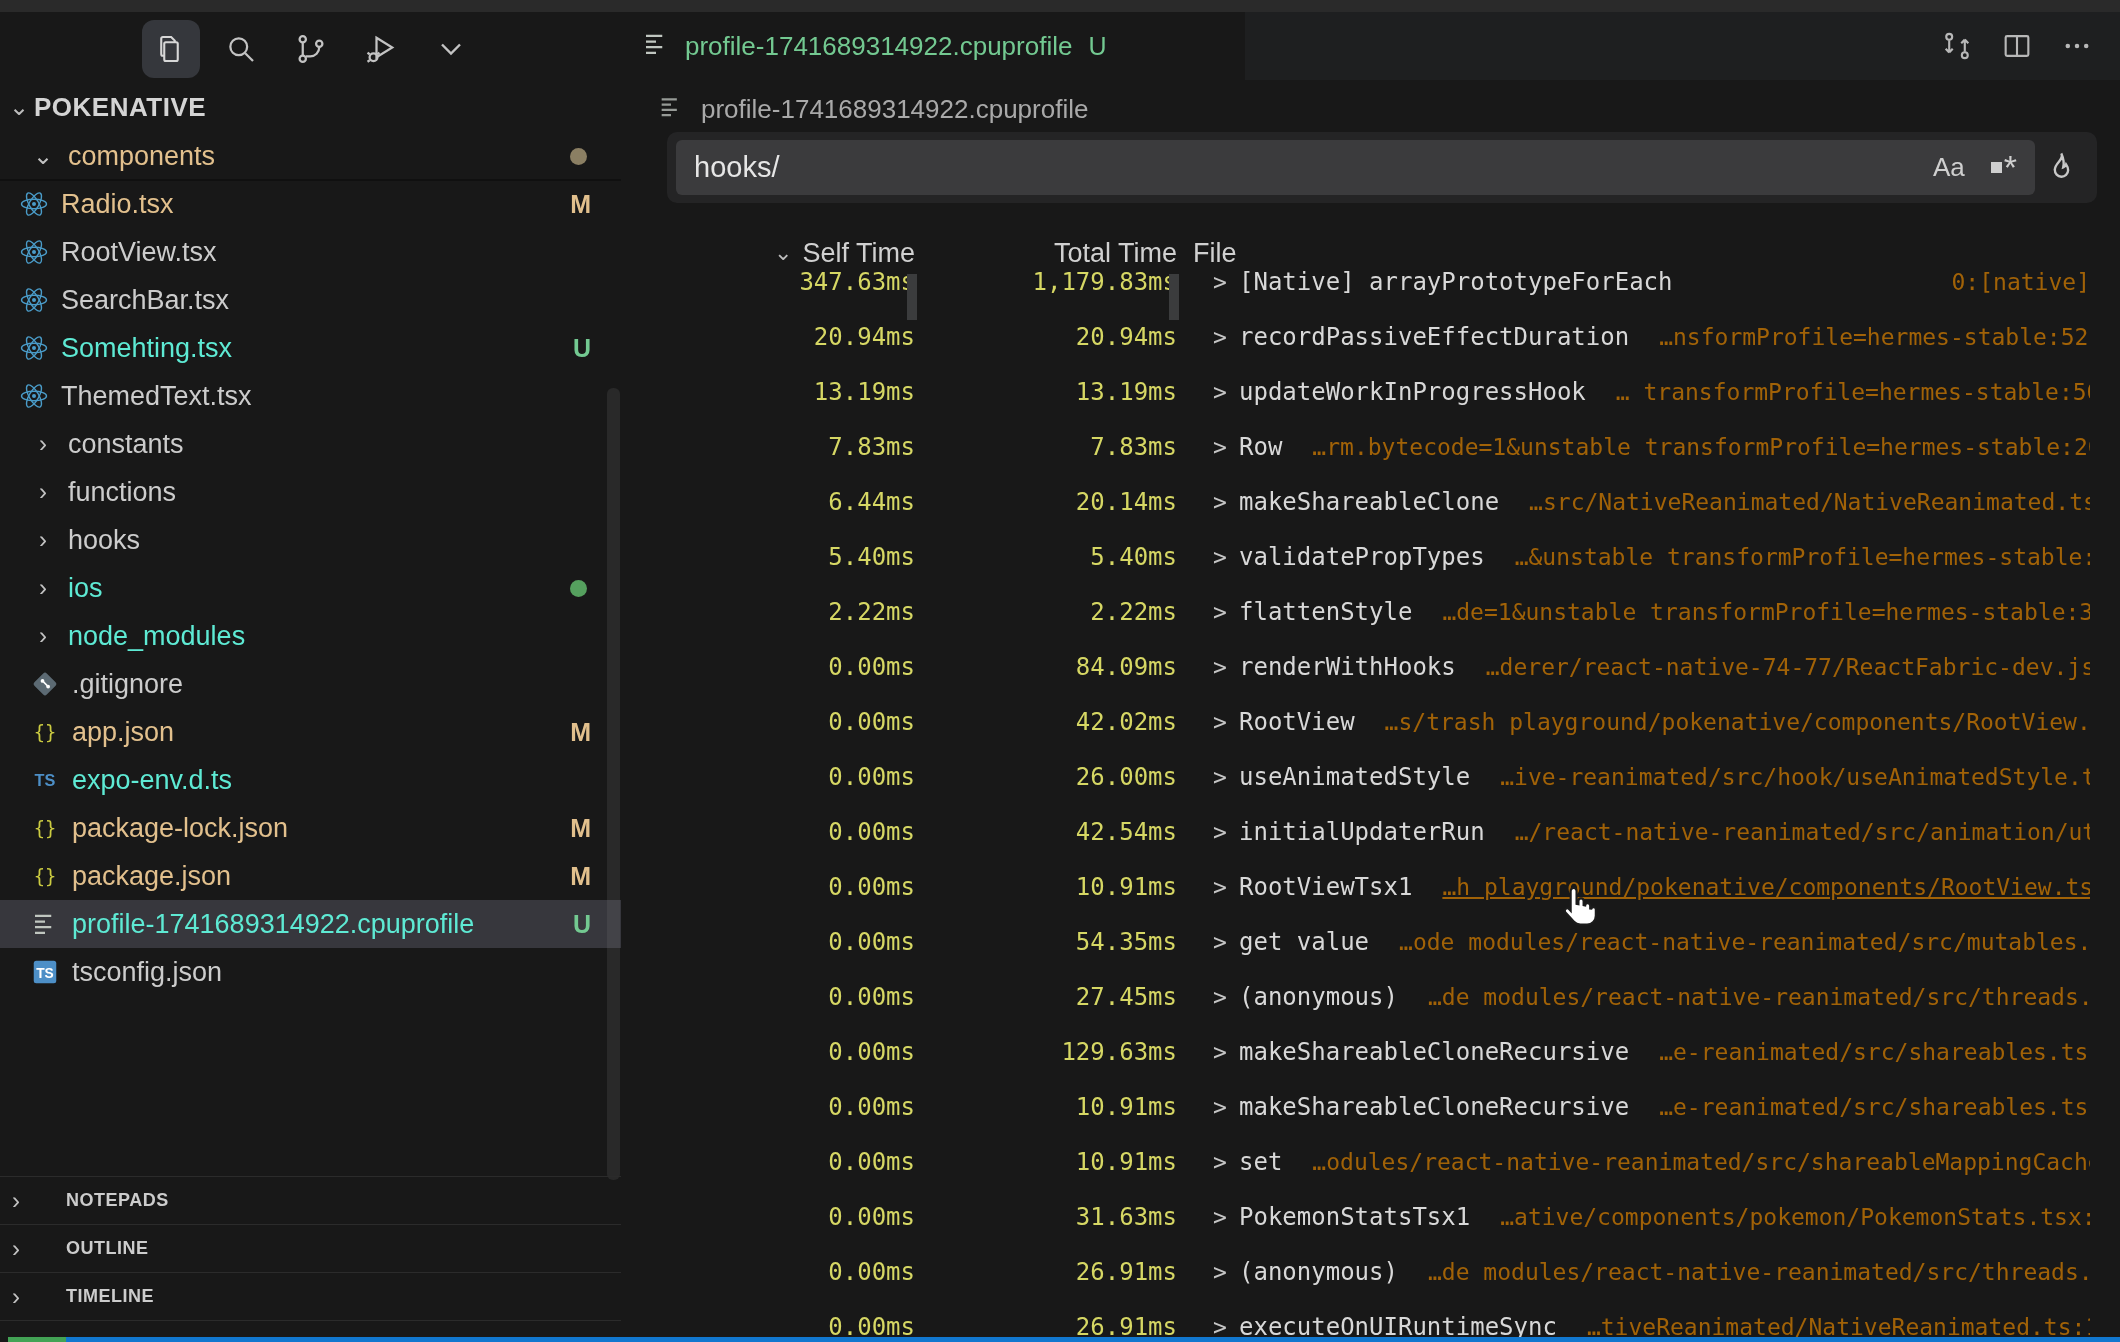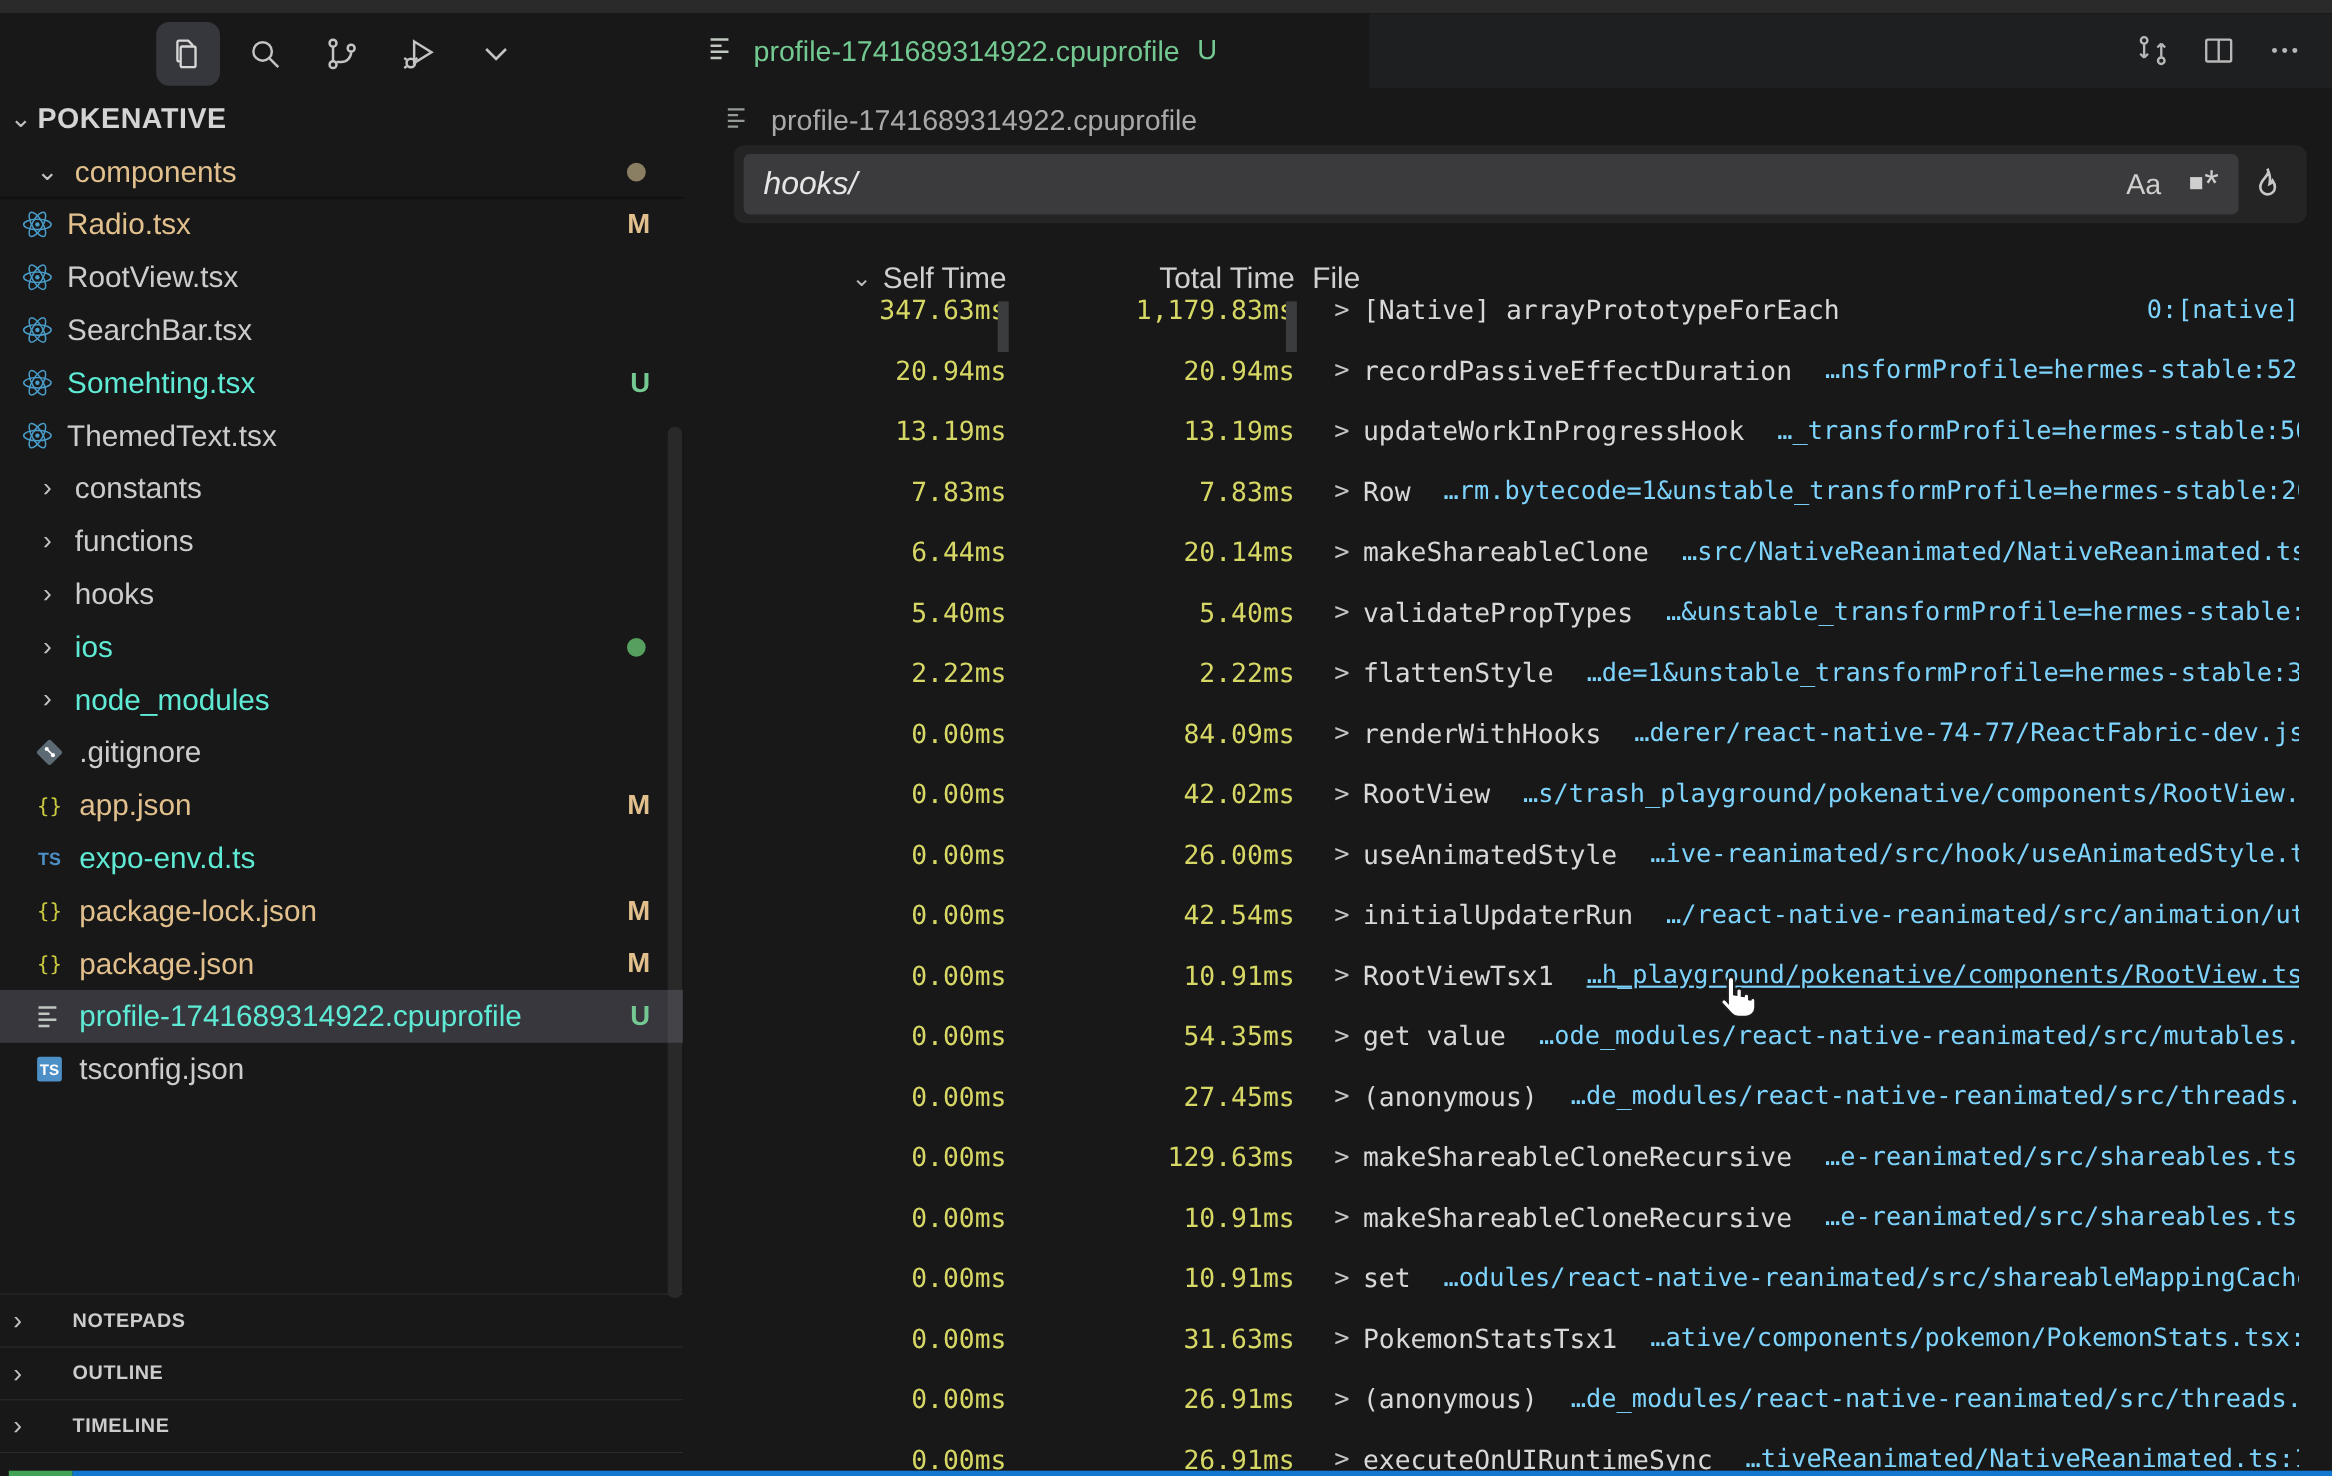--- a/index.html
+++ b/index.html
@@ -55,42 +55,42 @@
   #tab-actions { margin-left:auto; display:flex; align-items:center; gap:26px; padding-right:26px; }
   #tab-actions svg { width:34px; height:34px; }
 
   #heading-row { position:absolute; left:36px; top:68px; height:58px; display:flex; align-items:center; }
   #heading-row .hlabel { margin-left:16px; font-size:26px; color:#a9a9a9; }
 
   #filter-bar { position:absolute; left:46px; top:120px; width:1430px; height:71px; background:#242425;
                 border-radius:10px; display:flex; align-items:center; }
   #filter-input { position:absolute; left:9px; top:8px; width:1359px; height:55px; background:#3b3b3d;
                   border-radius:6px; display:flex; align-items:center; padding:0 18px; }
-  #filter-input .ftext { font-size:29px; color:#e6e6e6;font-style:italic; }
+  #filter-input .ftext { font-size:29px; color:#e6e6e6; }
   #filter-opts { margin-left:auto; display:flex; align-items:center; gap:26px; }
   .fopt { color:#cfcfcf; font-size:26px; }
   .fopt .sq { display:inline-block; width:11px; height:11px; background:#cfcfcf; margin-right:2px; }
   .fopt .ast { font-size:34px; vertical-align:-6px; }
   #flame-btn { position:absolute; right:14px; top:14px; width:44px; height:44px; display:flex; align-items:center; justify-content:center; }
 
   
   #t-header { position:absolute; left:0; top:215px; width:1499px; height:52px; display:flex; align-items:center;
               font-size:27px; color:#d0d0d0; }
   #h-self { width:294px; display:flex; justify-content:flex-end; align-items:center; gap:10px; }
   #h-self .sortchev { color:#bdbdbd; font-size:22px; }
   #h-total { width:262px; text-align:right; }
   #h-file { padding-left:16px; }
   #t-rows { position:absolute; left:0; top:242px; width:1499px; }
   .t-row { height:55px; display:flex; align-items:center; }
   .c-self { width:294px; text-align:right; font-size:24px; color:#d6d764; white-space:pre; }
   .c-total { width:262px; text-align:right; font-size:24px; color:#d6d764; white-space:pre; }
   .c-file { flex:1; display:flex; align-items:center; padding-left:36px; padding-right:30px; min-width:0; }
   .c-file .rchev { color:#c5c5c5; font-size:23px; width:26px; flex:0 0 26px; }
   .c-file .fname { font-size:24px; color:#d8d8d8; white-space:nowrap; }
-  .c-file .fpath { margin-left:auto; padding-left:30px; font-size:23px; color:#7dd3fc; white-space:nowrap;
+  .c-file .fpath { margin-left:auto; padding-left:30px; font-size:23px; color:#a16207; white-space:nowrap;
                    overflow:hidden; text-overflow:clip; }
   .c-file .fpath.hovered { text-decoration:underline; }
   .sash { position:absolute; width:10px; height:46px; top:262px; background:#3b3c3d; }
   #sash-1 { left:286px; } #sash-2 { left:548px; }
 
   #cursor { position:absolute; left:935px; top:872px; width:46px; height:46px; z-index:50; }
 
   
   #statusbar { position:absolute; left:0; top:1337px; width:2120px; height:5px; background:#181818; z-index:60; }
   #status-green { position:absolute; left:8px; top:0; width:58px; height:5px; }

